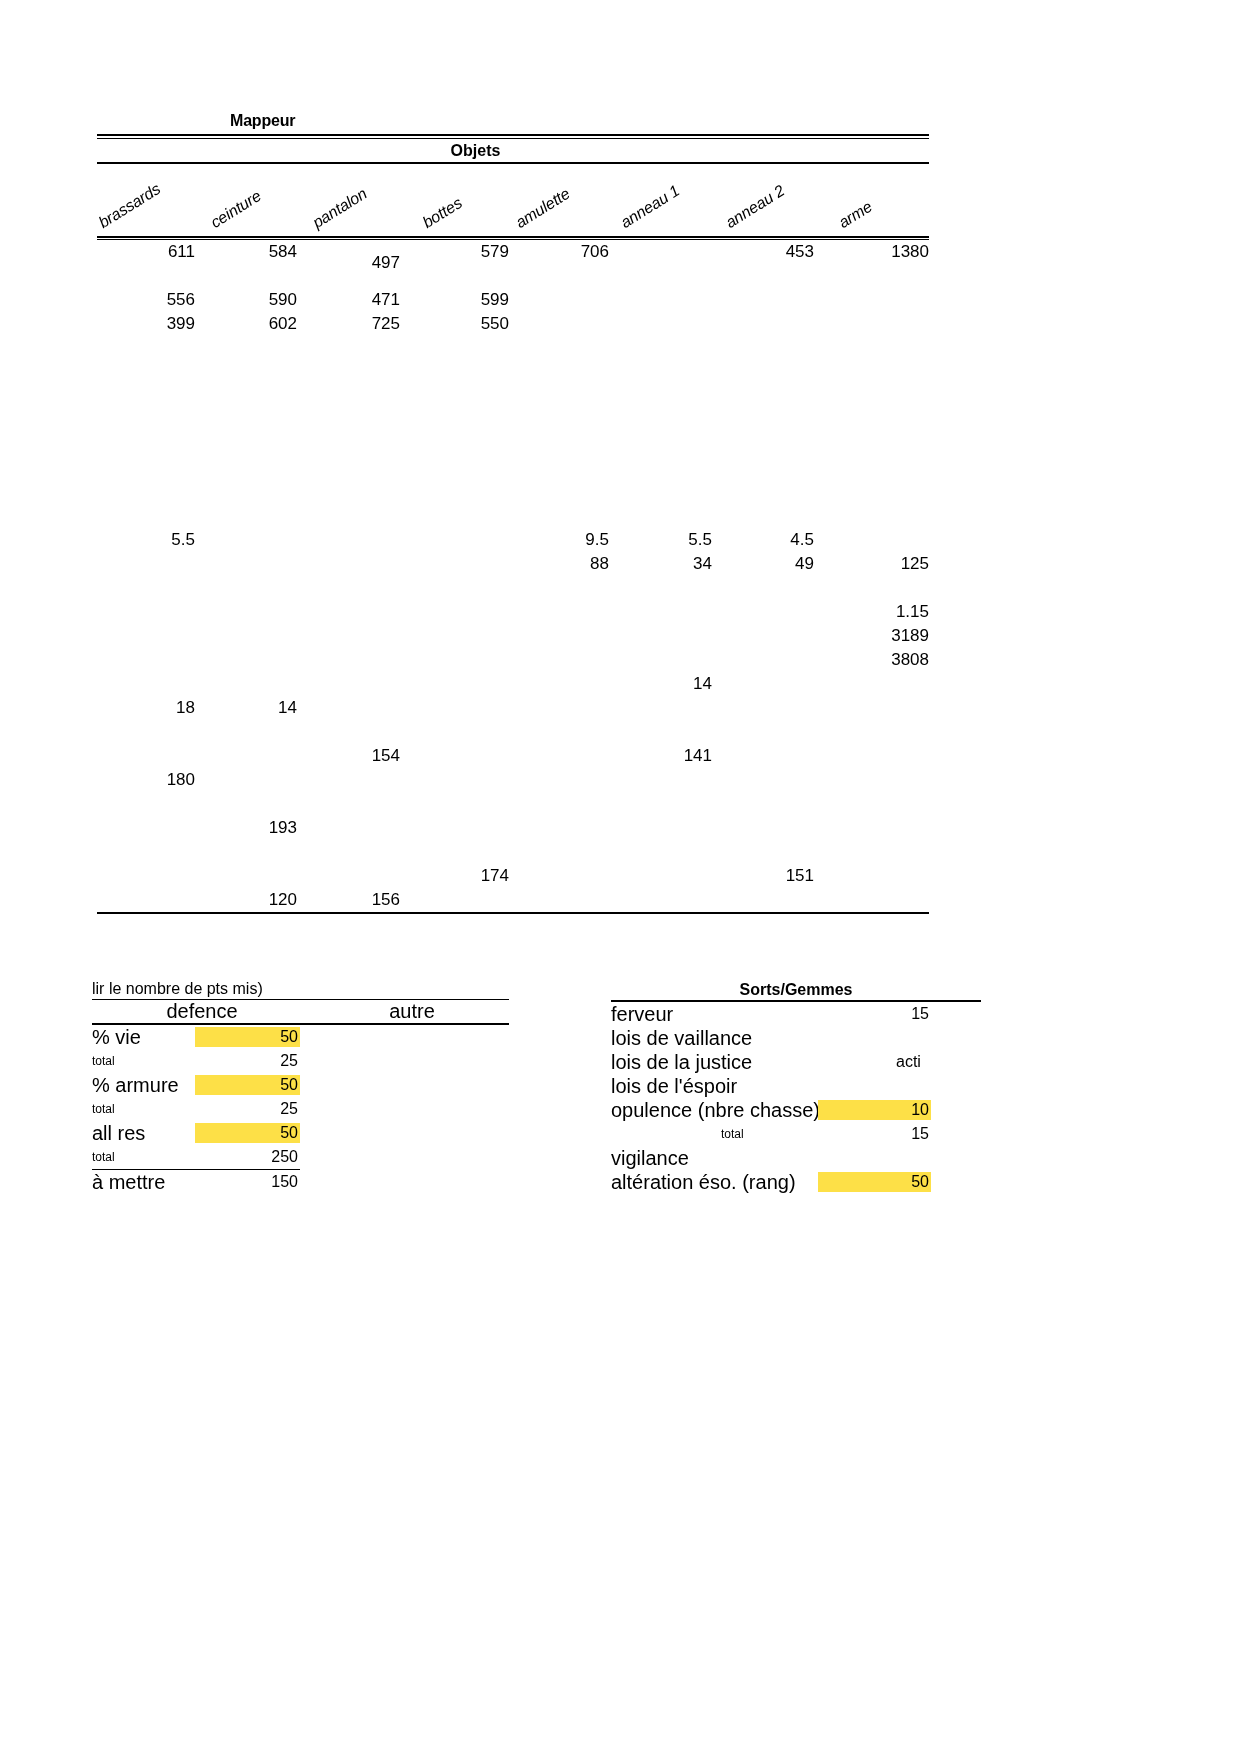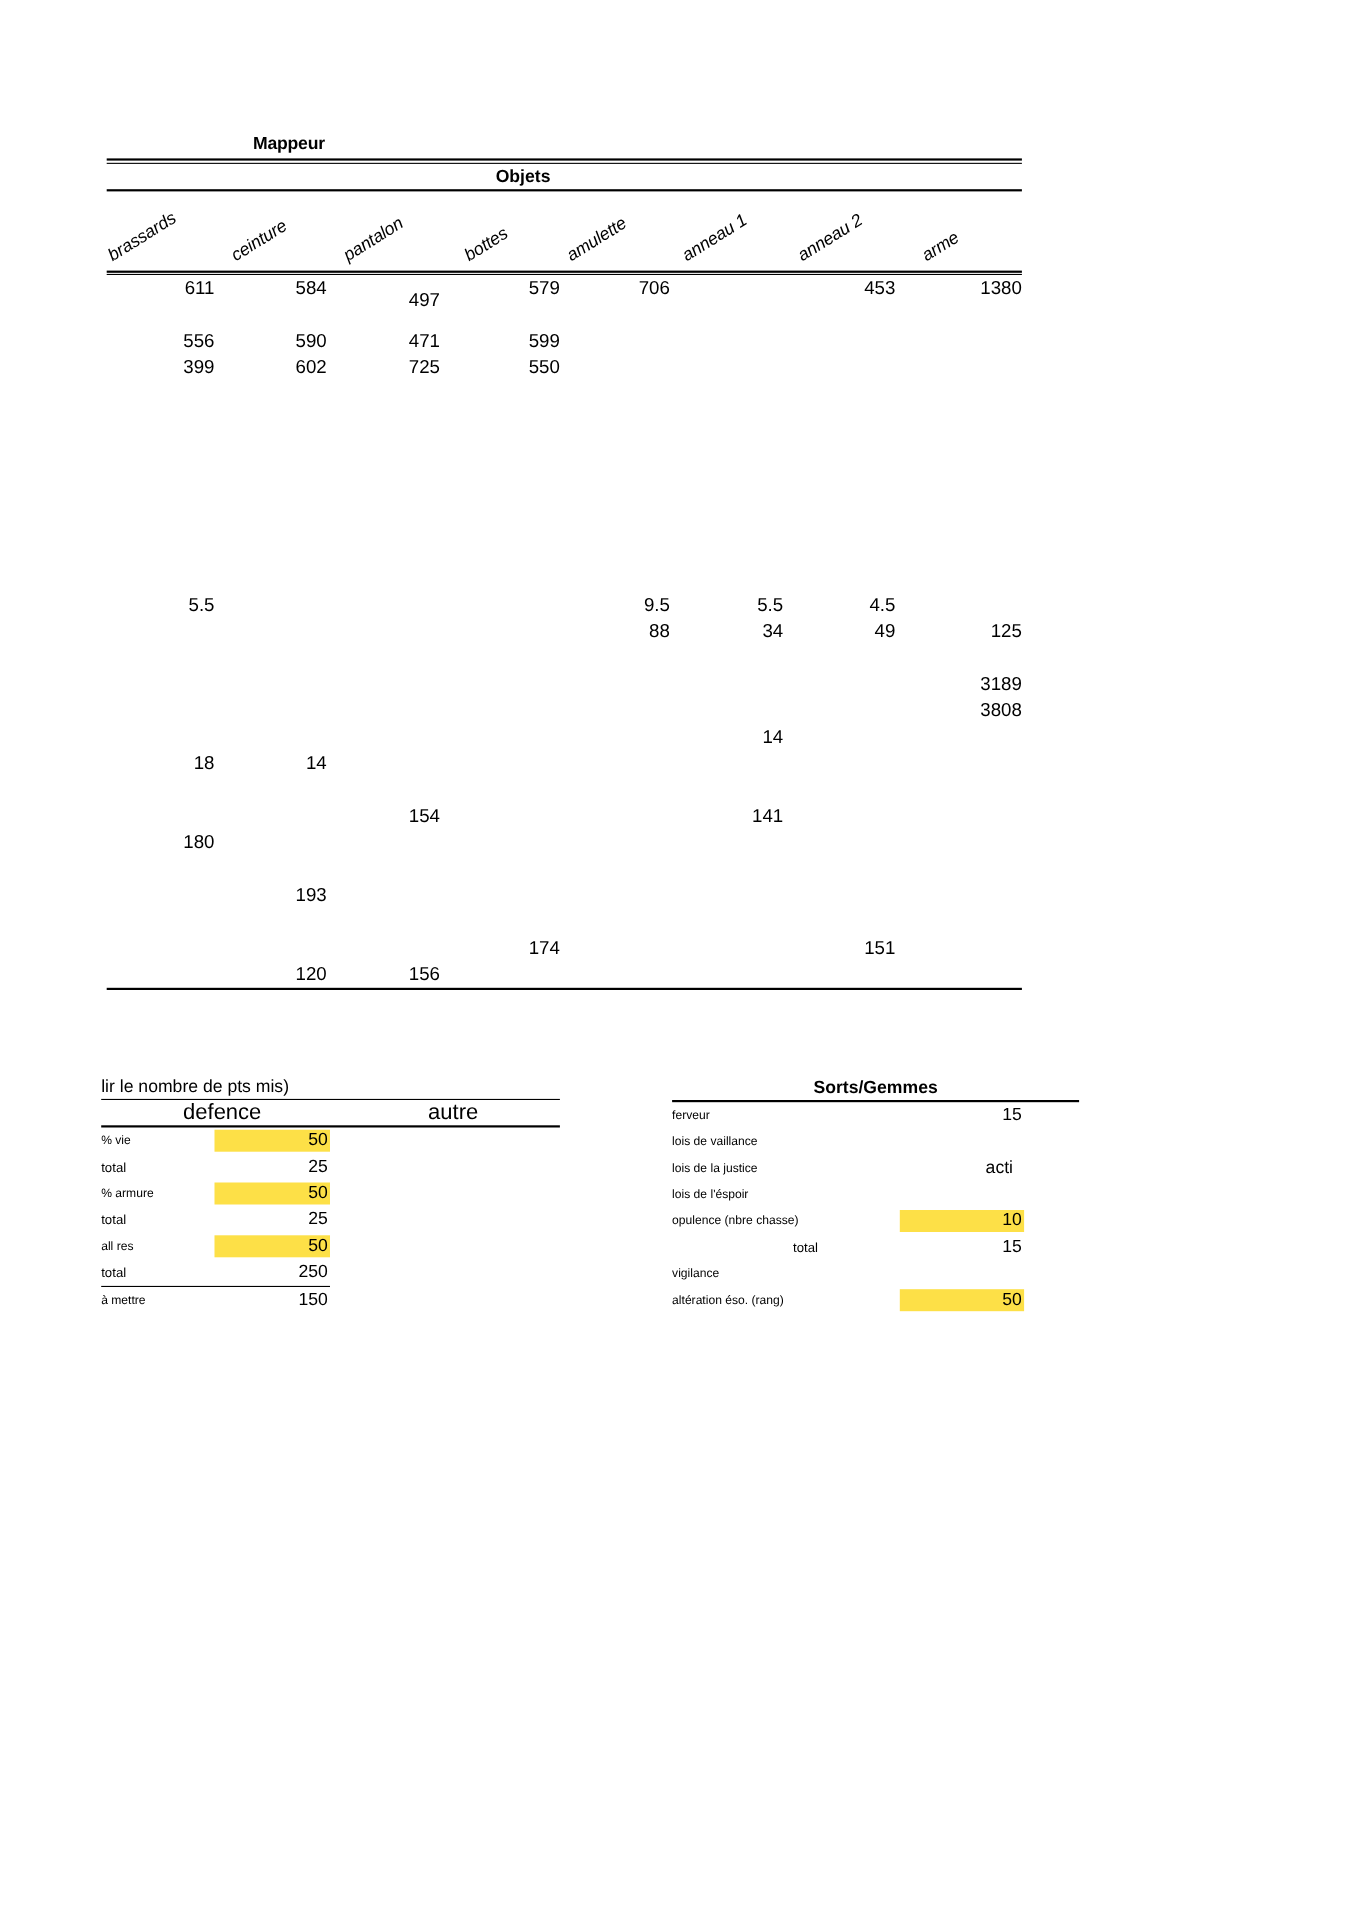--- a/index.html
+++ b/index.html
@@ -13,21 +13,21 @@
     position: relative;
     font-family: "Liberation Sans", sans-serif;
     color: #000000;
     overflow: hidden;
   }
 
   
   #top-table {
     position: absolute;
     left: 97px;
-    top: 122px;
+    top: 112px;
     width: 832px;
   }
 
   .rule-thin { border-top: 1px solid #000; height: 0; }
   .rule-med  { border-top: 2px solid #000; height: 0; }
 
   .title-row {
     position: relative;
     height: 22px;
   }
@@ -116,21 +116,21 @@
   }
   .prow {
     position: relative;
     height: 24px;
   }
   .plabel {
     position: absolute;
     left: 0;
     top: 0;
     line-height: 24px;
-    font-size: 11px;
+    font-size: 20px;
     white-space: nowrap;
   }
   .plabel.small { font-size: 12px; }
   .pval {
     position: absolute;
     top: 2px;
     height: 20px;
     line-height: 20px;
     text-align: right;
     font-size: 16px;
@@ -216,20 +216,23 @@
         <span class="cell" style="left: 627px; width: 90px;">4.5</span>
       </div>
       <div class="drow">
         <span class="cell" style="left: 422px; width: 90px;">88</span>
         <span class="cell" style="left: 525px; width: 90px;">34</span>
         <span class="cell" style="left: 627px; width: 90px;">49</span>
         <span class="cell" style="left: 742px; width: 90px;">125</span>
       </div>
       <div class="drow"></div>
       <div class="drow">
+        <span class="cell" style="left: 742px; width: 90px;">1.15</span>
+      </div>
+      <div class="drow">
         <span class="cell" style="left: 742px; width: 90px;">3189</span>
       </div>
       <div class="drow">
         <span class="cell" style="left: 742px; width: 90px;">3808</span>
       </div>
       <div class="drow">
         <span class="cell" style="left: 525px; width: 90px;">14</span>
       </div>
       <div class="drow">
         <span class="cell" style="left: 8px; width: 90px;">18</span>

